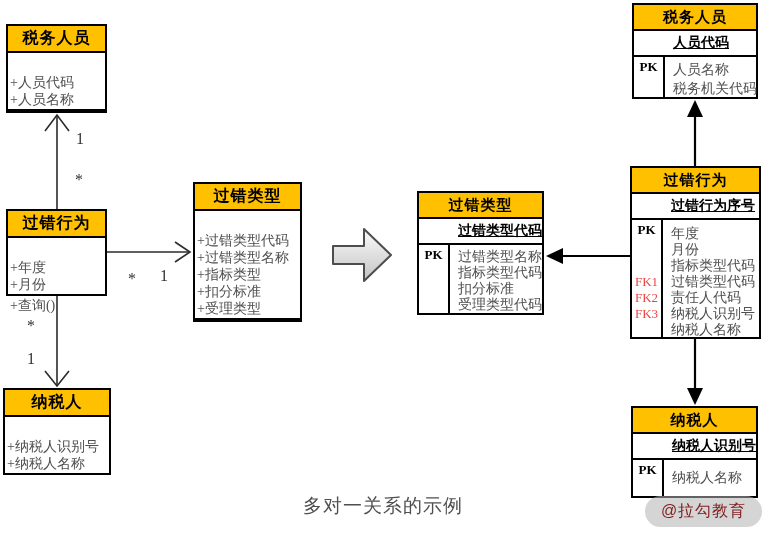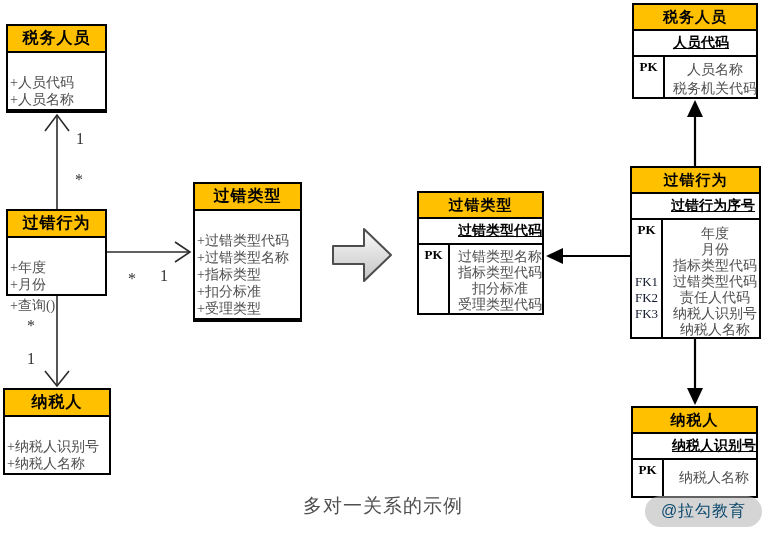--- a/index.html
+++ b/index.html
@@ -47,42 +47,42 @@
     font-family:"Liberation Serif","DejaVu Serif",serif; font-weight:bold; font-size:13px; color:#000;margin-top:36px;
   }
   .er-pkfield {
     flex:1; display:flex; align-items:center; padding-left:8px;
     font-family:Liberation Serif, serif; font-weight:bold;
     font-size:14px; color:#000; text-decoration:underline; white-space:nowrap;
   }
   .er-body { flex:1; display:flex; }
   .er-bodykeys {
     width:29px; flex:none; border-right:2px solid #000; padding-top:var(--bpt);
-    font-family:"Liberation Serif","DejaVu Serif",serif; font-size:13px; color:#0f172a;
+    font-family:"Liberation Serif","DejaVu Serif",serif; font-size:13px; color:#ef4444;
     text-align:center;
   }
   .er-bodyfields {
     flex:1; padding-left:8px; padding-top:var(--bpt);
-    font-family:"Liberation Serif","DejaVu Serif",serif; font-size:14px; color:#4f4f4f;text-align:center;
+    font-family:"Liberation Serif","DejaVu Serif",serif; font-size:14px; color:#4f4f4f;
   }
   .er-line { height:var(--lh); line-height:var(--lh); white-space:nowrap; }
 
   
   .overlay { position:absolute; left:0; top:0; z-index:2; pointer-events:none; }
   .mult {
     position:absolute; z-index:3;
     font-family:"Liberation Serif","DejaVu Serif",serif; font-size:16px; color:#333;
   }
   .caption {
     position:absolute; left:283px; top:493px; width:200px; text-align:center;
     font-size:19px; color:#4f4f4f; letter-spacing:1px; z-index:3;
   }
   .watermark {
     position:absolute; left:645px; top:496px; width:117px; height:31px; z-index:5;
-    background:rgba(178,178,178,0.55); border-radius:16px; color:#0c4a6e;
+    background:rgba(178,178,178,0.55); border-radius:16px; color:#7f1d1d;
     font-size:16px; display:flex; align-items:center; justify-content:center;
     letter-spacing:1px;
   }
 </style>
 </head>
 <body>
 
 <div class="canvas">
 
   <div class="uml-class" style="left:6px;top:24px;width:101px;height:89px;">

